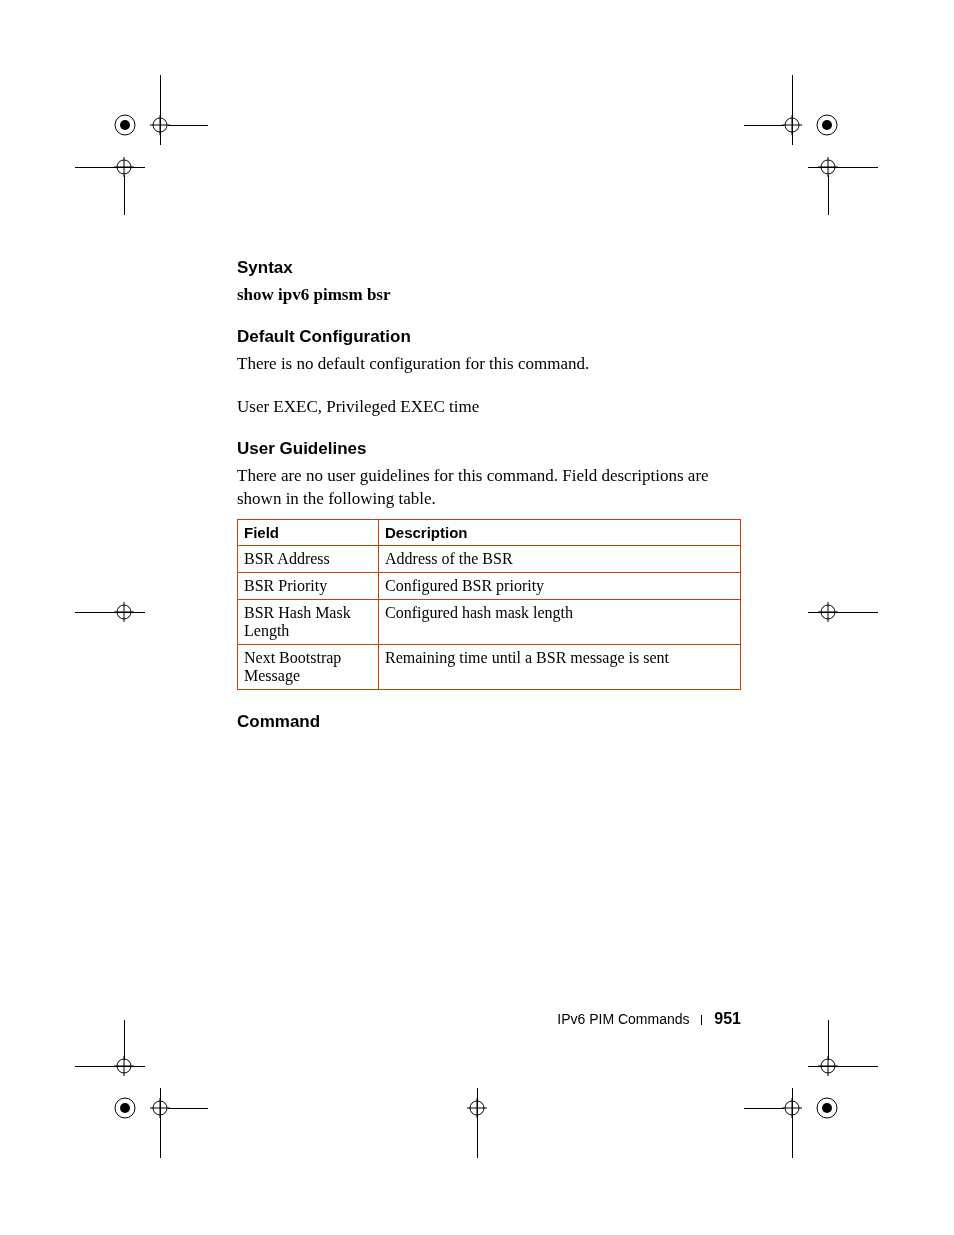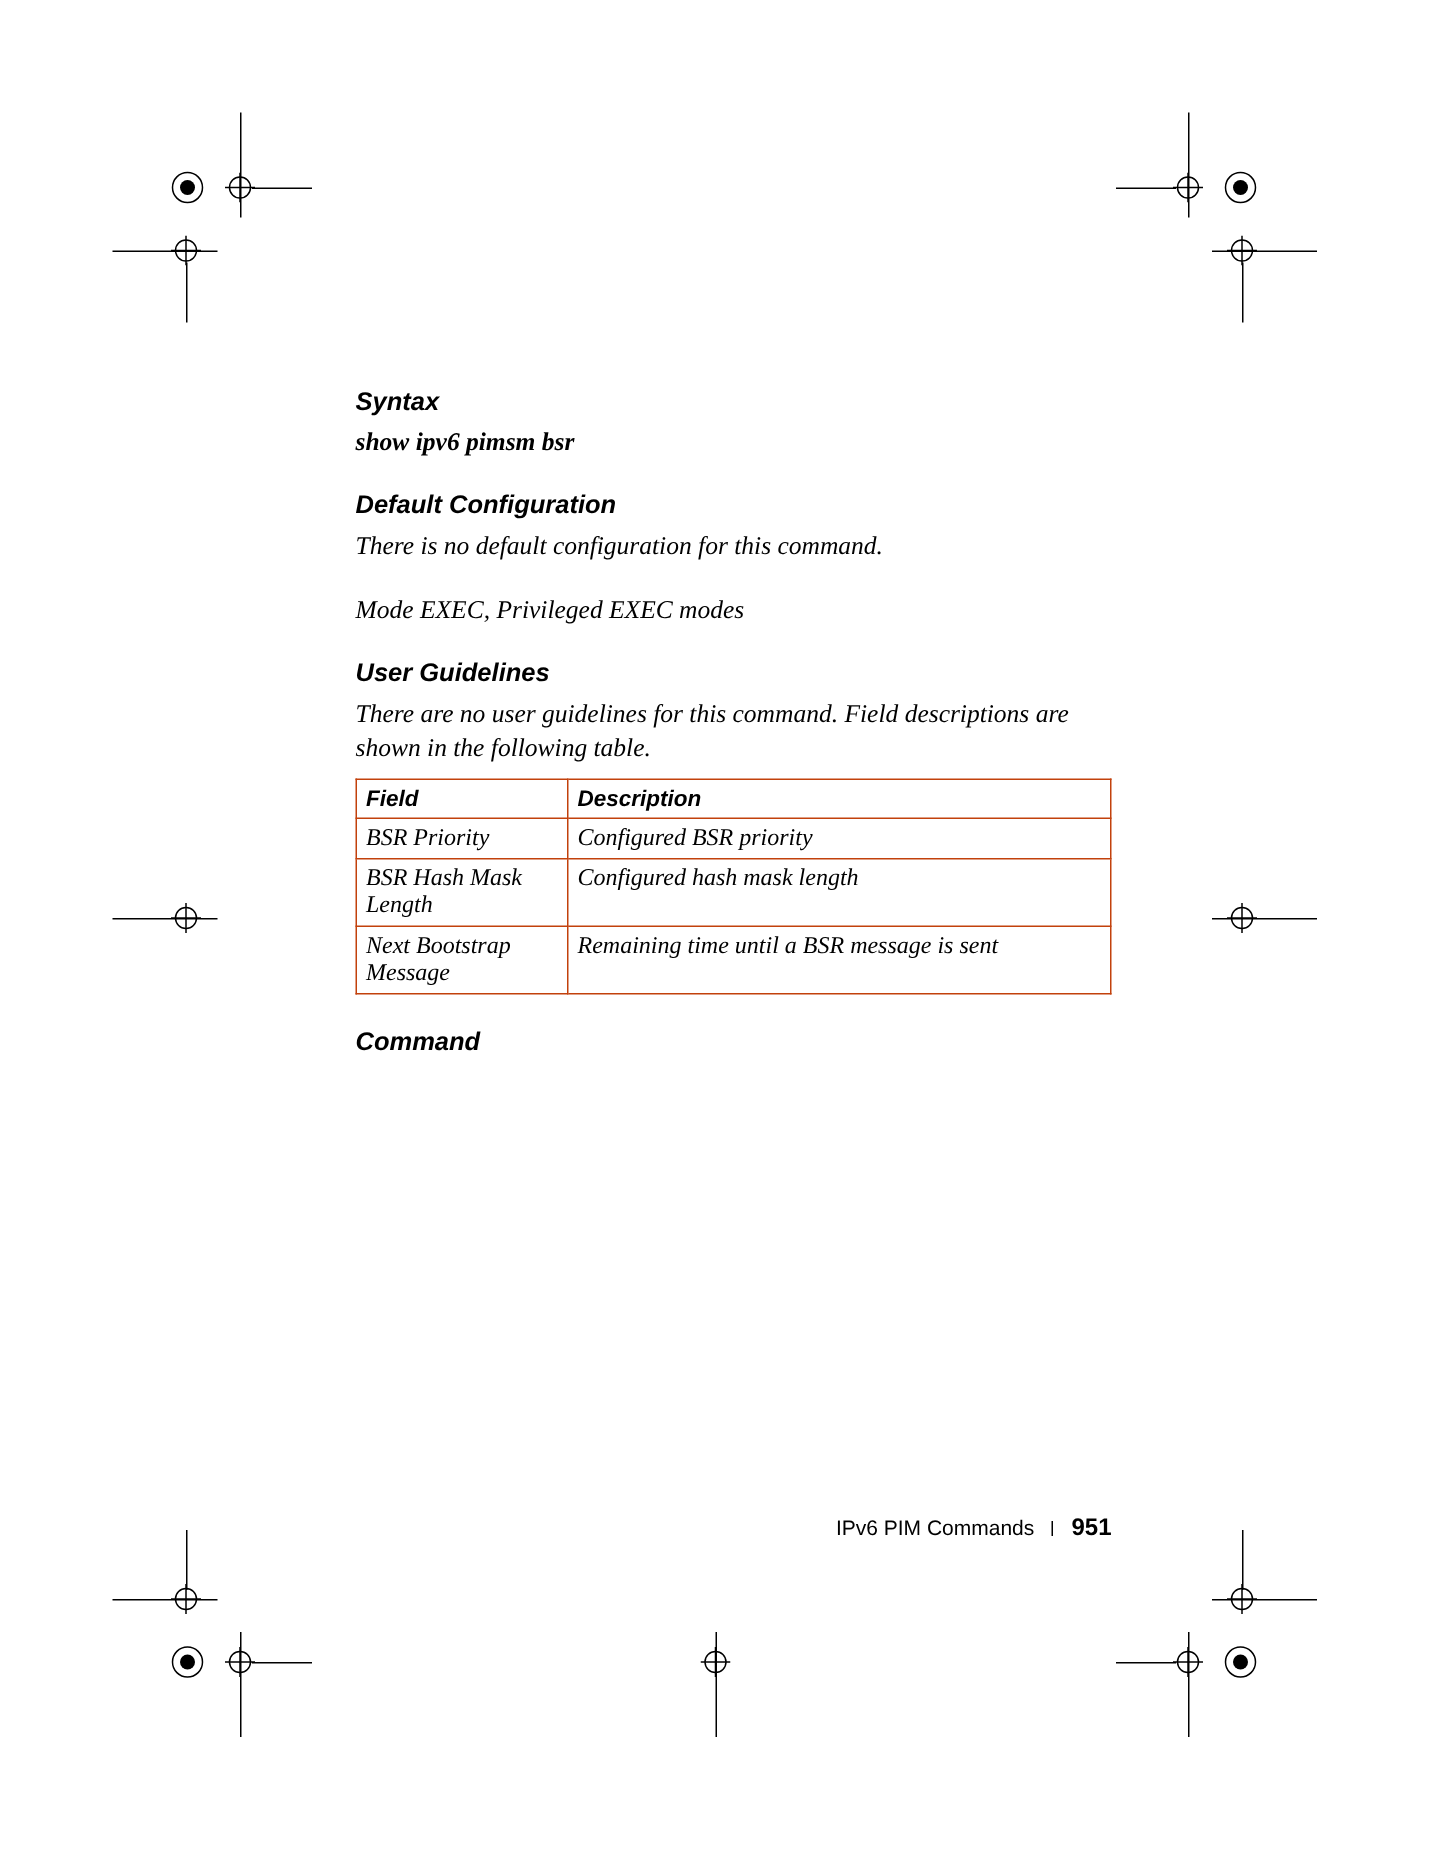--- a/index.html
+++ b/index.html
@@ -15,21 +15,20 @@
   .page {
     position: absolute;
     left: 0; top: 0;
     width: 954px; height: 1235px;
   }
   .content {
     position: absolute;
     left: 237px;
     top: 258px;
     width: 504px;
-    font-style: italic;
   }
   .section-heading {
     font-family: Helvetica, Arial, sans-serif;
     font-weight: bold;
     font-size: 17px;
     margin: 0;
   }
   .body-text {
     font-family: "Times New Roman", Times, serif;
     font-size: 17px;
@@ -222,33 +221,37 @@
   </div>
 
   <div class="content">
 
     <h3 class="section-heading">Syntax</h3>
     <p class="body-text gap-after" style="font-weight:bold;">show ipv6 pimsm bsr</p>
 
     <h3 class="section-heading">Default Configuration</h3>
     <p class="body-text gap-after">There is no default configuration for this command.</p>
 
-    <p class="body-text gap-after">Mode EXEC, Privileged EXEC modes</p>
+    <p class="body-text gap-after">User EXEC, Privileged EXEC time</p>
 
     <h3 class="section-heading">User Guidelines</h3>
     <p class="body-text">There are no user guidelines for this command. Field descriptions are shown in the following table.</p>
 
     <table class="fields">
       <thead>
         <tr>
           <th class="col-field">Field</th>
           <th>Description</th>
         </tr>
       </thead>
       <tbody>
+        <tr>
+          <td class="col-field">BSR Address</td>
+          <td>Address of the BSR</td>
+        </tr>
         <tr>
           <td class="col-field">BSR Priority</td>
           <td>Configured BSR priority</td>
         </tr>
         <tr>
           <td class="col-field">BSR Hash Mask Length</td>
           <td>Configured hash mask length</td>
         </tr>
         <tr>
           <td class="col-field">Next Bootstrap Message</td>

